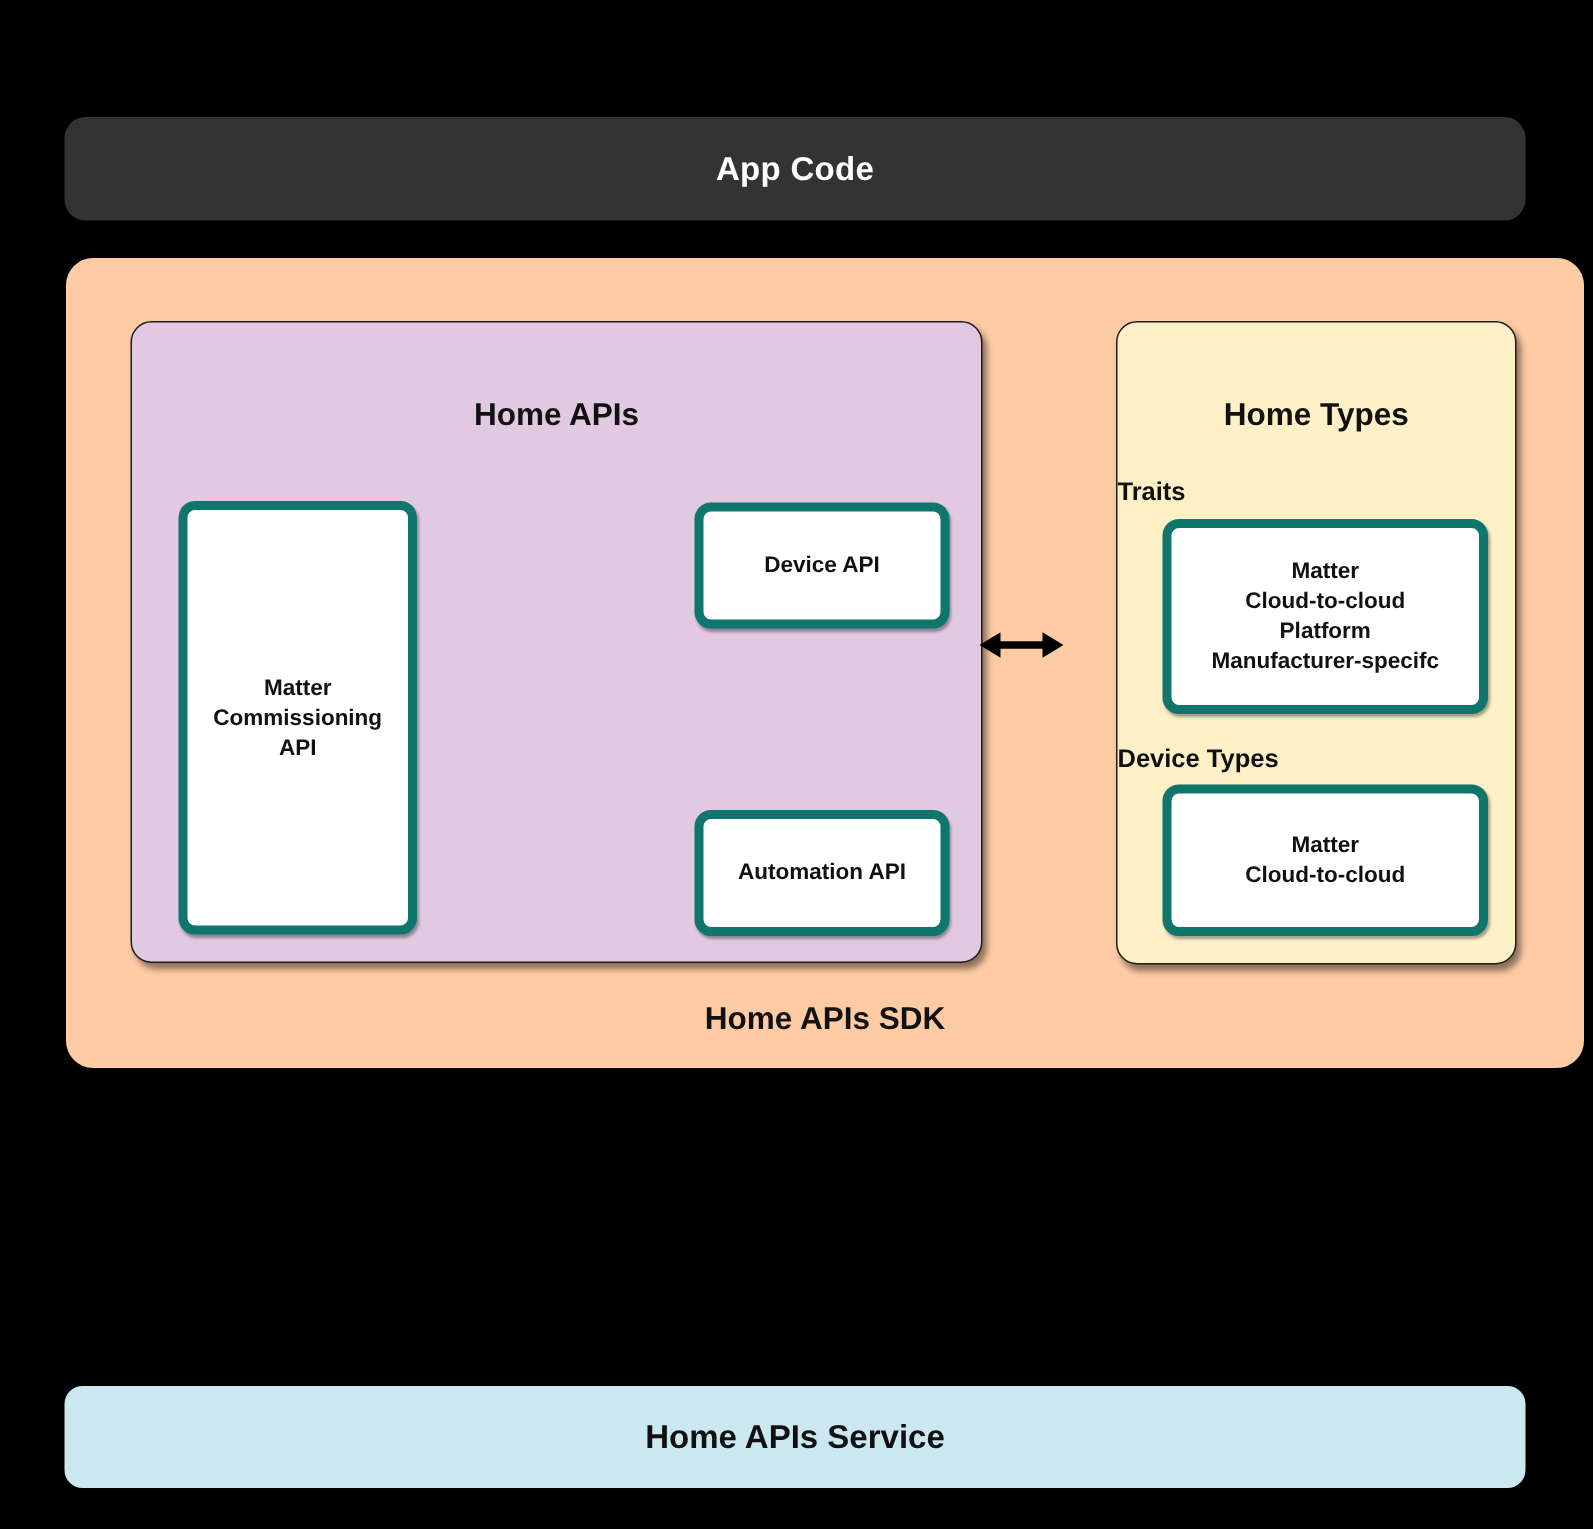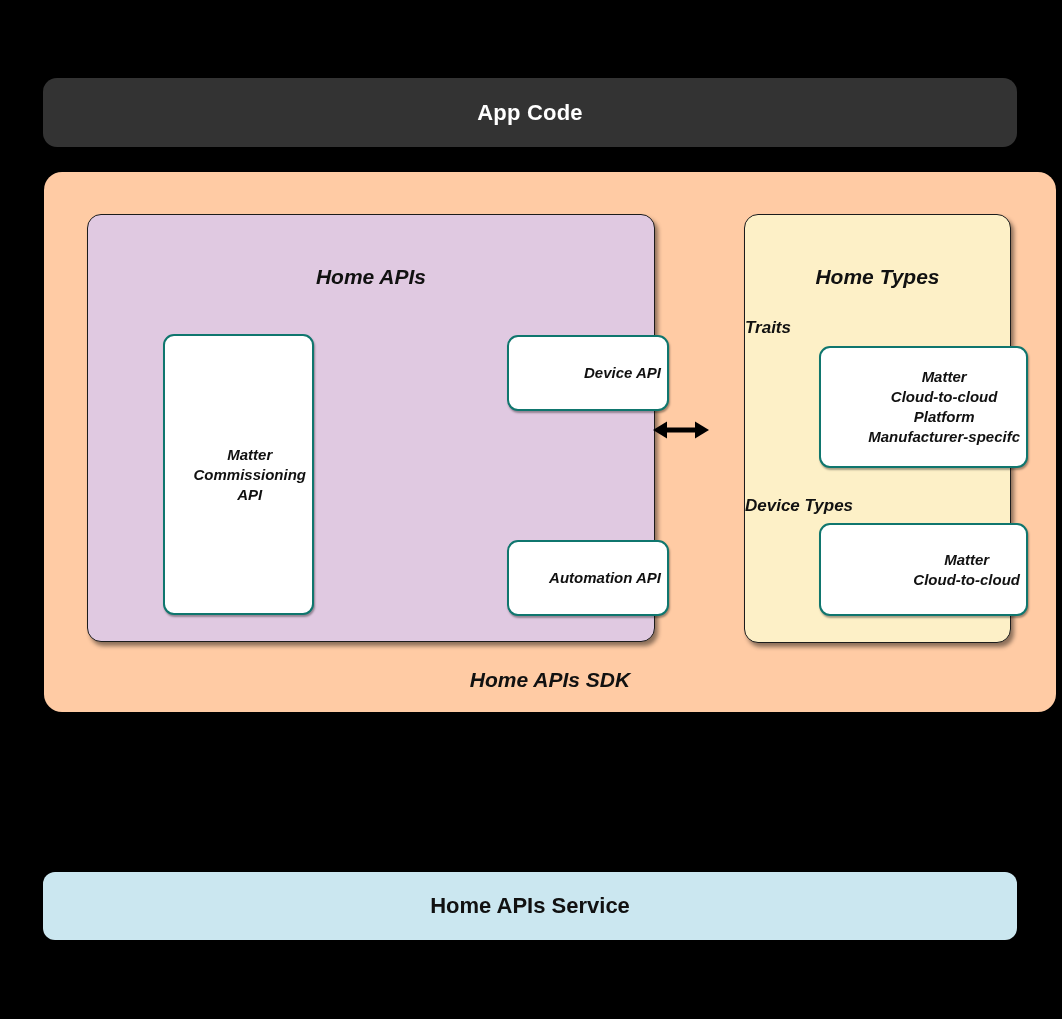--- a/index.html
+++ b/index.html
@@ -31,21 +31,20 @@
     font-weight: bold;
     letter-spacing: 0.2px;
   }
   
   .sdk-box {
     position: absolute;
     left: 44px; top: 172px;
     width: 1012px; height: 540px;
     background: #ffcba4;
     border-radius: 18px;
-    font-style: italic;
   }
   .sdk-label {
     position: absolute;
     left: 0; right: 0;
     top: 496px;
     text-align: center;
     font-size: 21px;
     font-weight: bold;
   }
   
@@ -82,26 +81,25 @@
     text-align: left;
     font-size: 17px;
     font-weight: bold;
   }
   .label-traits { top: 103px; }
   .label-device-types { top: 281px; }
   
   .card {
     position: absolute;
     background: #ffffff;
-    border: 2px solid #0f766e;
+    border: 6px solid #0f766e;
     border-radius: 11px;
     box-shadow: 1px 2px 2px rgba(0,0,0,0.35);
-    display: flex; align-items: center; justify-content: flex-end;
+    display: flex; align-items: center; justify-content: center;
     text-align: center;
-    margin-left: 44px;
   }
   .card .card-text {
     font-size: 15px;
     font-weight: bold;
     line-height: 20px;
     white-space: pre-line;
     padding: 4px 6px;
   }
   
   .card-matter-commissioning { left: 31px;  top: 119px; width: 147px; height: 277px; }
@@ -115,21 +113,21 @@
   
   .arrow-wrap {
     position: absolute;
     left: 608px; top: 245px;
     width: 58px; height: 26px;
   }
   .arrow-wrap svg { display: block; width: 100%; height: 100%; }
   
   .service-bar {
     position: absolute;
-    left: 43px; top: 872px;
+    left: 43px; top: 924px;
     width: 974px; height: 68px;
     background: #cbe7f0;
     border-radius: 12px;
     display: flex; align-items: center; justify-content: center;
   }
   .service-bar .bar-label {
     font-size: 22px;
     font-weight: bold;
   }
 </style>

